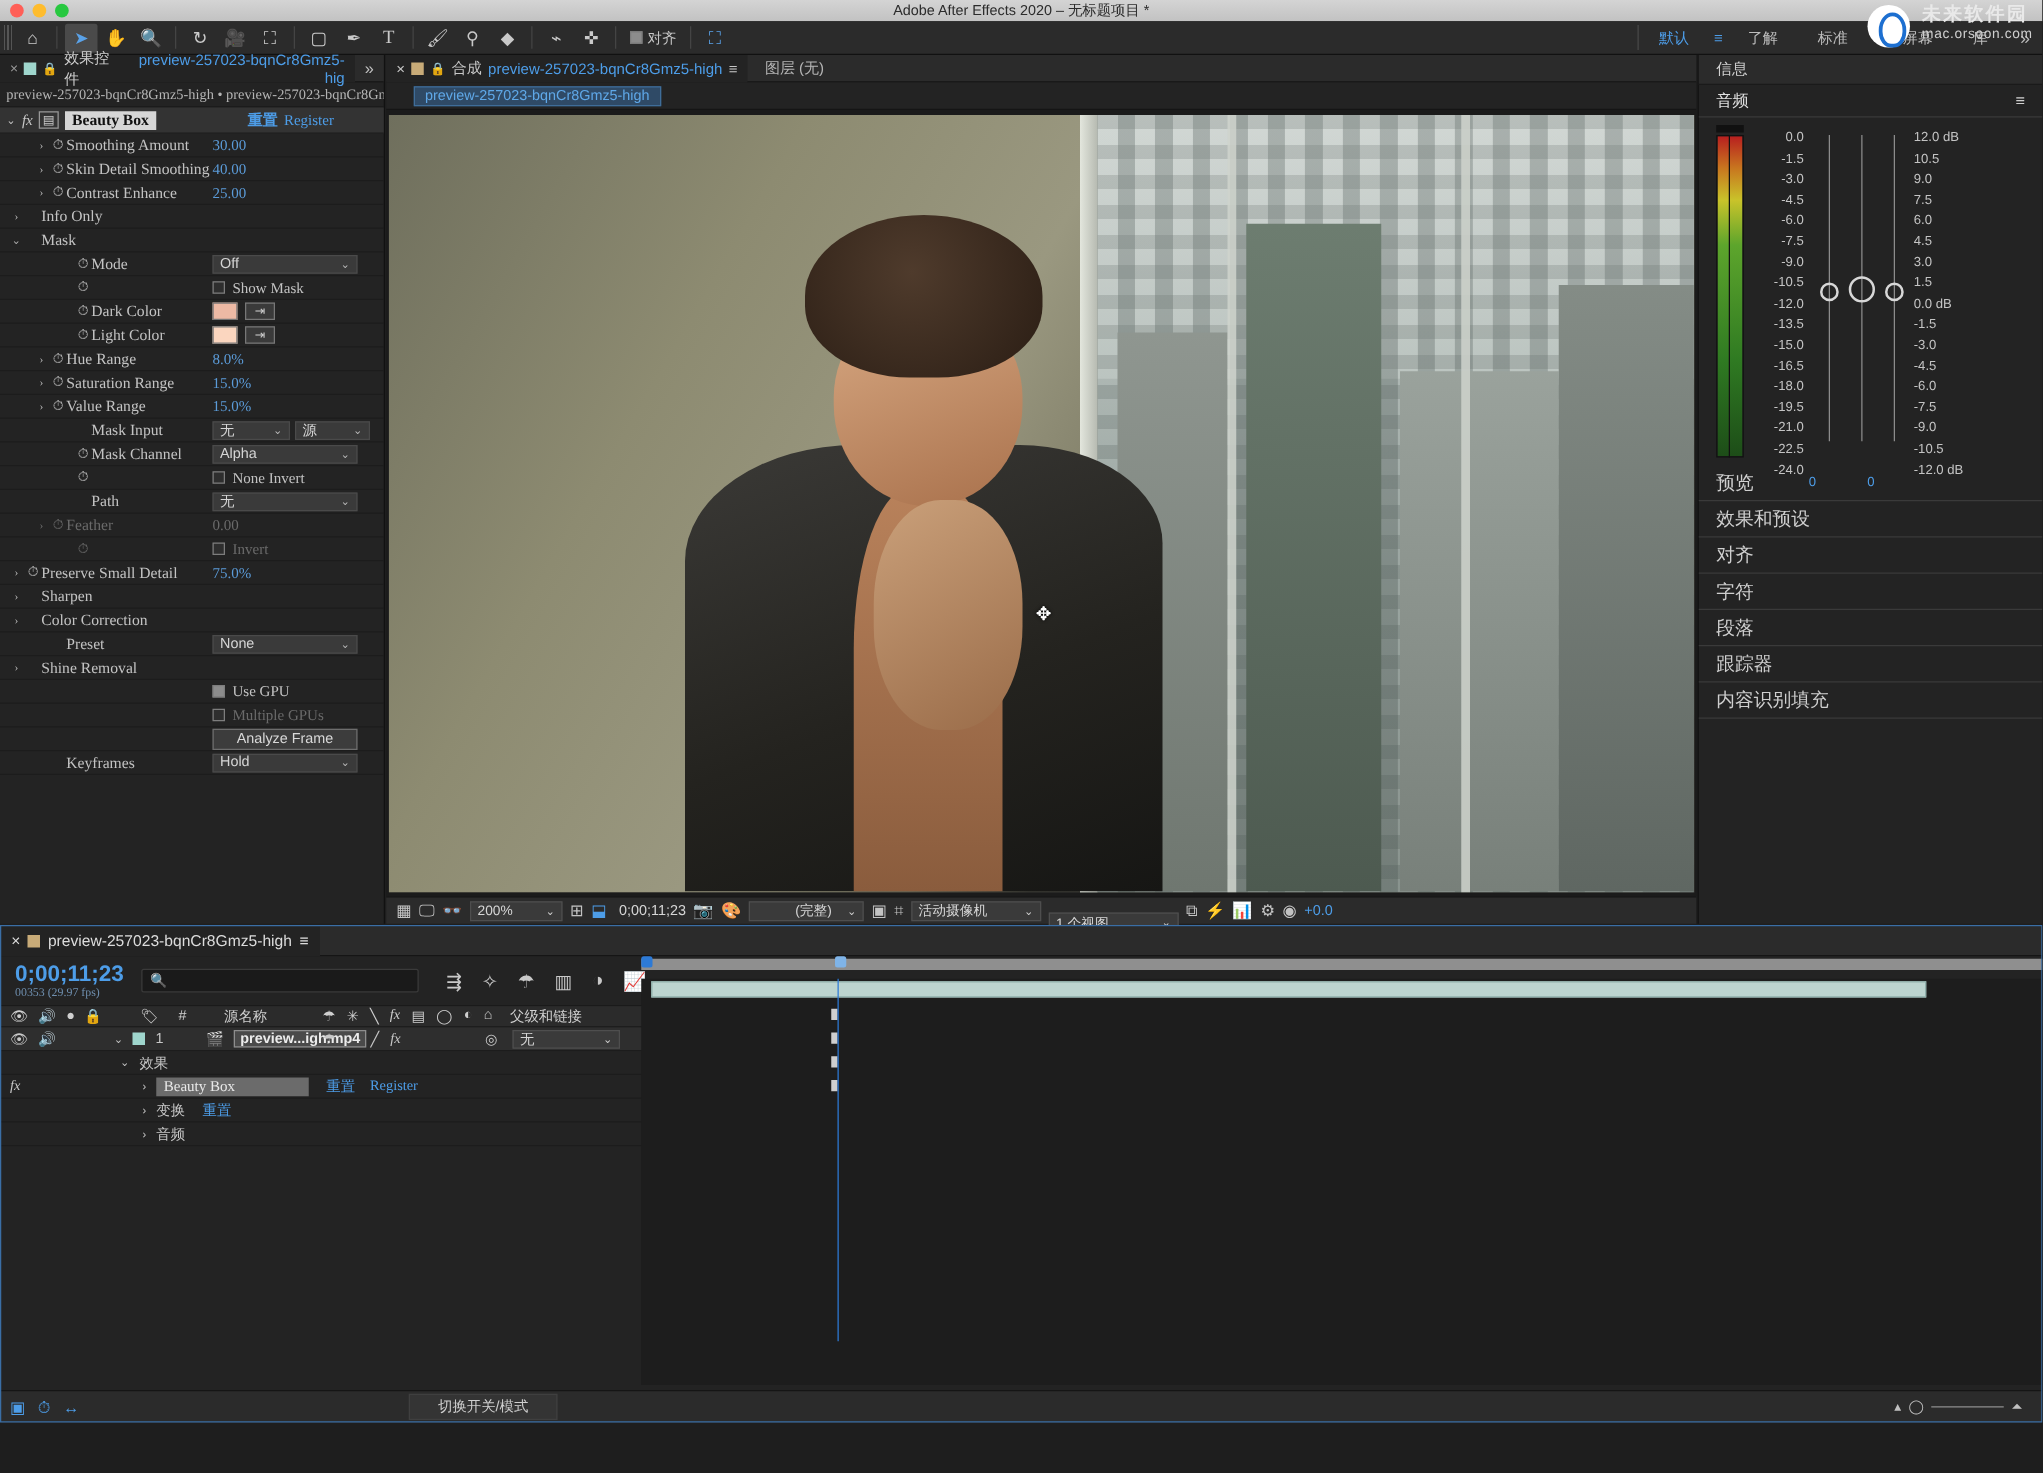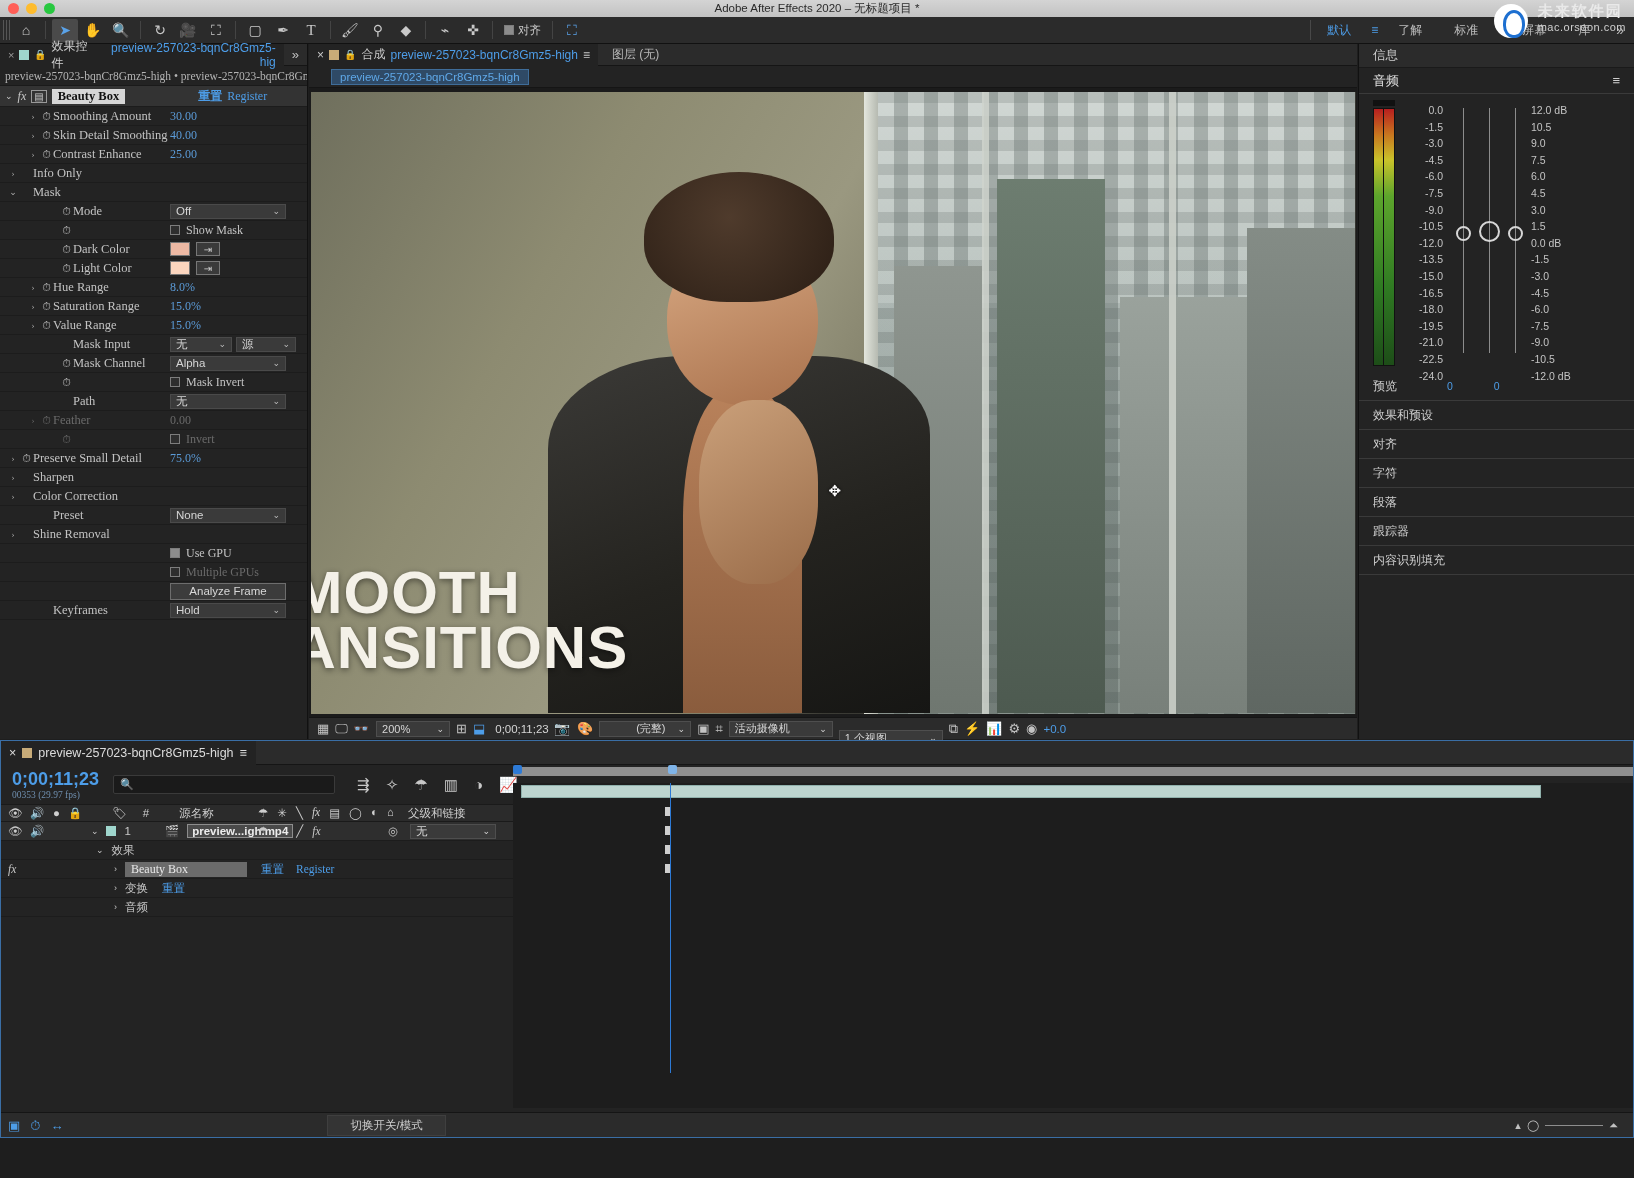--- a/index.html
+++ b/index.html
@@ -177,21 +177,21 @@
   .vu-line { position:absolute; left:24px; top:14px; width:1px; height:258px; background:#111;}
   .scaleL { position:absolute; left:44px; top:10px; width:40px; }
   .scaleL div { height:16.6px; font-size:10.5px; color:#c4c4c4; text-align:right;}
   .sliders { position:absolute; left:88px; top:14px; width:70px; height:260px;}
   .sl { position:absolute; top:0; width:1px; height:245px; background:#8c8c8c;}
   .knob { position:absolute; border:2px solid #d7d7d7; border-radius:50%; background:transparent;}
   .scaleR { position:absolute; left:172px; top:10px; width:70px;}
   .scaleR div { height:16.6px; font-size:10.5px; color:#c4c4c4;}
   .zeros { position:absolute; top:286px; left:88px; width:80px; color:#4d9de8; font-size:10.5px;}
   .r-item { height:29px; display:flex; align-items:center; padding:0 14px;
-      font-size:12px; color:#cfcfcf; border-bottom:1px solid #3a3a3a;}
+      font-size:15px; color:#cfcfcf; border-bottom:1px solid #3a3a3a;}
 
   
   .wm { position:absolute; right:8px; top:2px; text-align:left; }
   .wm .ring { position:absolute; left:-44px; top:2px; width:34px;height:34px;border-radius:50%;
       background:#fff; }
   .wm .ring:after{content:"";position:absolute;left:9px;top:6px;width:16px;height:22px;
       border:3px solid #1d6fd0;border-radius:50% 50% 45% 45%;}
   .wm .t1 { color:#e9e9e9; font-size:15px; font-weight:bold; letter-spacing:2px;}
   .wm .t2 { color:#cfcfcf; font-size:11px; letter-spacing:.5px;}
 
@@ -447,21 +447,21 @@
             <span class="cv">⌄</span>
           </span>
         </div>
         <div class="prow">
           <span style="display:inline-block;width:46px"></span>
           <span class="arr"></span>
           <span class="tw">⏱</span>
           <span class="lbl"></span>
           <span class="val" style="color:#c3c3c3;display:flex;align-items:center;gap:6px">
             <span class="cbx"></span>
-            <span>Mask Invert</span>
+            <span>None Invert</span>
           </span>
         </div>
         <div class="prow">
           <span style="display:inline-block;width:46px"></span>
           <span class="arr"></span>
           <span class="tw"></span>
           <span class="lbl">Path</span>
           <span class="sel-box">
             <span>无</span>
             <span class="cv">⌄</span>
@@ -590,24 +590,20 @@
         </div>
         <div class="ph-sill"></div>
         <div class="ph-man">
           <div class="ph-body"></div>
           <div class="ph-chest"></div>
           <div class="ph-face"></div>
           <div class="ph-hair"></div>
           <div class="ph-arm"></div>
         </div>
         <div class="anchor" style="left:518px;top:390px;">✥</div>
-        <div class="overlay-txt">
-          <div class="l1">MOOTH</div>
-          <div class="l2">ANSITIONS</div>
-        </div>
       </div>
     </div>
 
     <div class="comp-bottom">
       <span class="ic">▦</span>
       <span class="ic">🖵</span>
       <span class="ic">👓</span>
       <span class="mini-sel" style="width:74px;">
         <span>200%</span>
         <span class="cv" style="margin-left:auto;font-size:9px;">⌄</span>

